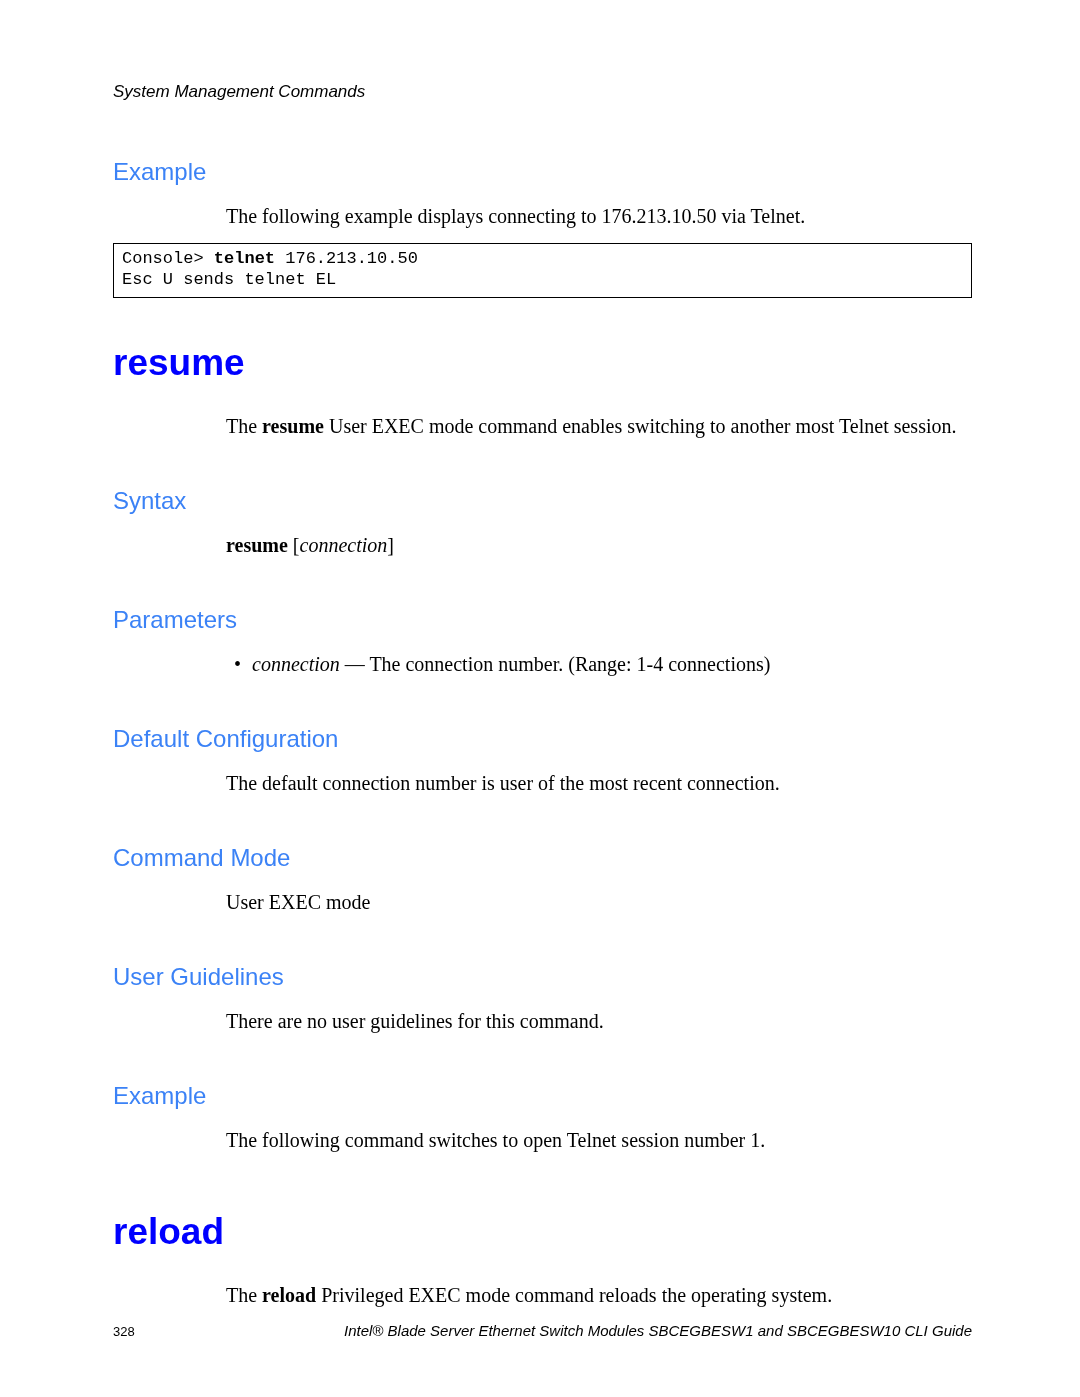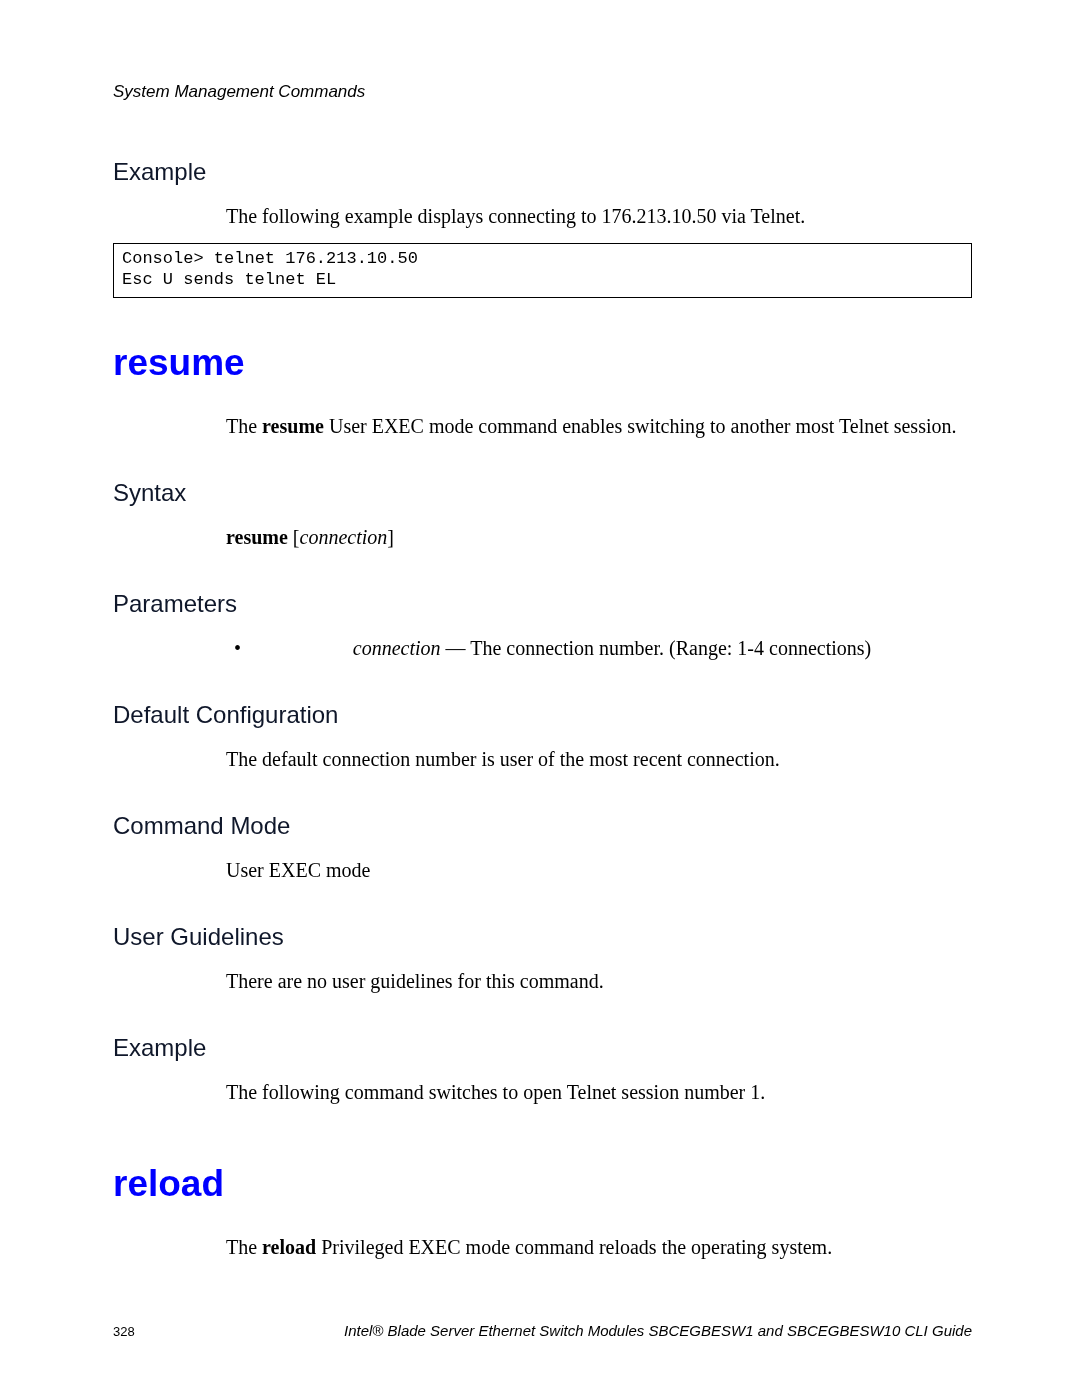--- a/index.html
+++ b/index.html
@@ -18,24 +18,24 @@
     padding: 82px 100px 12px 113px;
   }
   .running-header {
     font-family: "Helvetica", Arial, sans-serif;
     font-style: italic;
     font-size: 17px;
     margin: 0 0 56px 0;
   }
   .sec-h {
     font-family: "Helvetica", Arial, sans-serif;
-    color: #0f172a;
+    color: #3b82f6;
     font-size: 24px;
     font-weight: 400;
-    margin: 8px 0 18px 0;
+    margin: 16px 0 18px 0;
   }
   .cmd-h {
     font-family: "Helvetica", Arial, sans-serif;
     color: #0000ff;
     font-size: 37px;
     font-weight: bold;
     margin: 0 0 30px 0;
   }
   .body-block {
     margin-left: 113px;
@@ -45,28 +45,27 @@
   .body-block p { margin: 0 0 14px 0; }
   .code-box {
     border: 1px solid #000;
     font-family: "Courier New", Courier, monospace;
     font-size: 17px;
     padding: 4px 8px 6px 8px;
     margin: 6px 0 0 0;
     white-space: pre;
     line-height: 1.25;
   }
-  .code-box b { font-weight: normal; }
+  .code-box b { font-weight: bold; }
   .gap-after-code { height: 44px; }
   .gap-before-sec { height: 18px; }
   .bullets {
     list-style: none;
     padding: 0;
     margin: 0 0 14px 0;
-    text-align: center;
   }
   .bullets li {
     position: relative;
     padding-left: 26px;
   }
   .bullets li::before {
     content: "\2022";
     position: absolute;
     left: 8px;
     top: 0;

